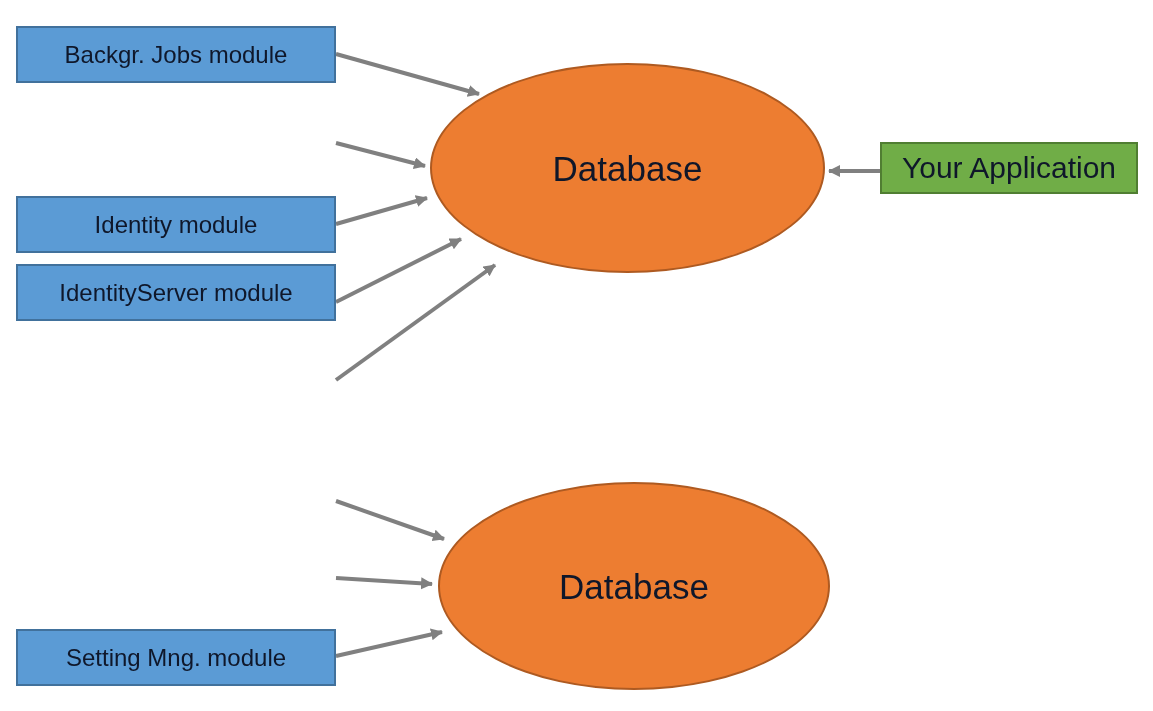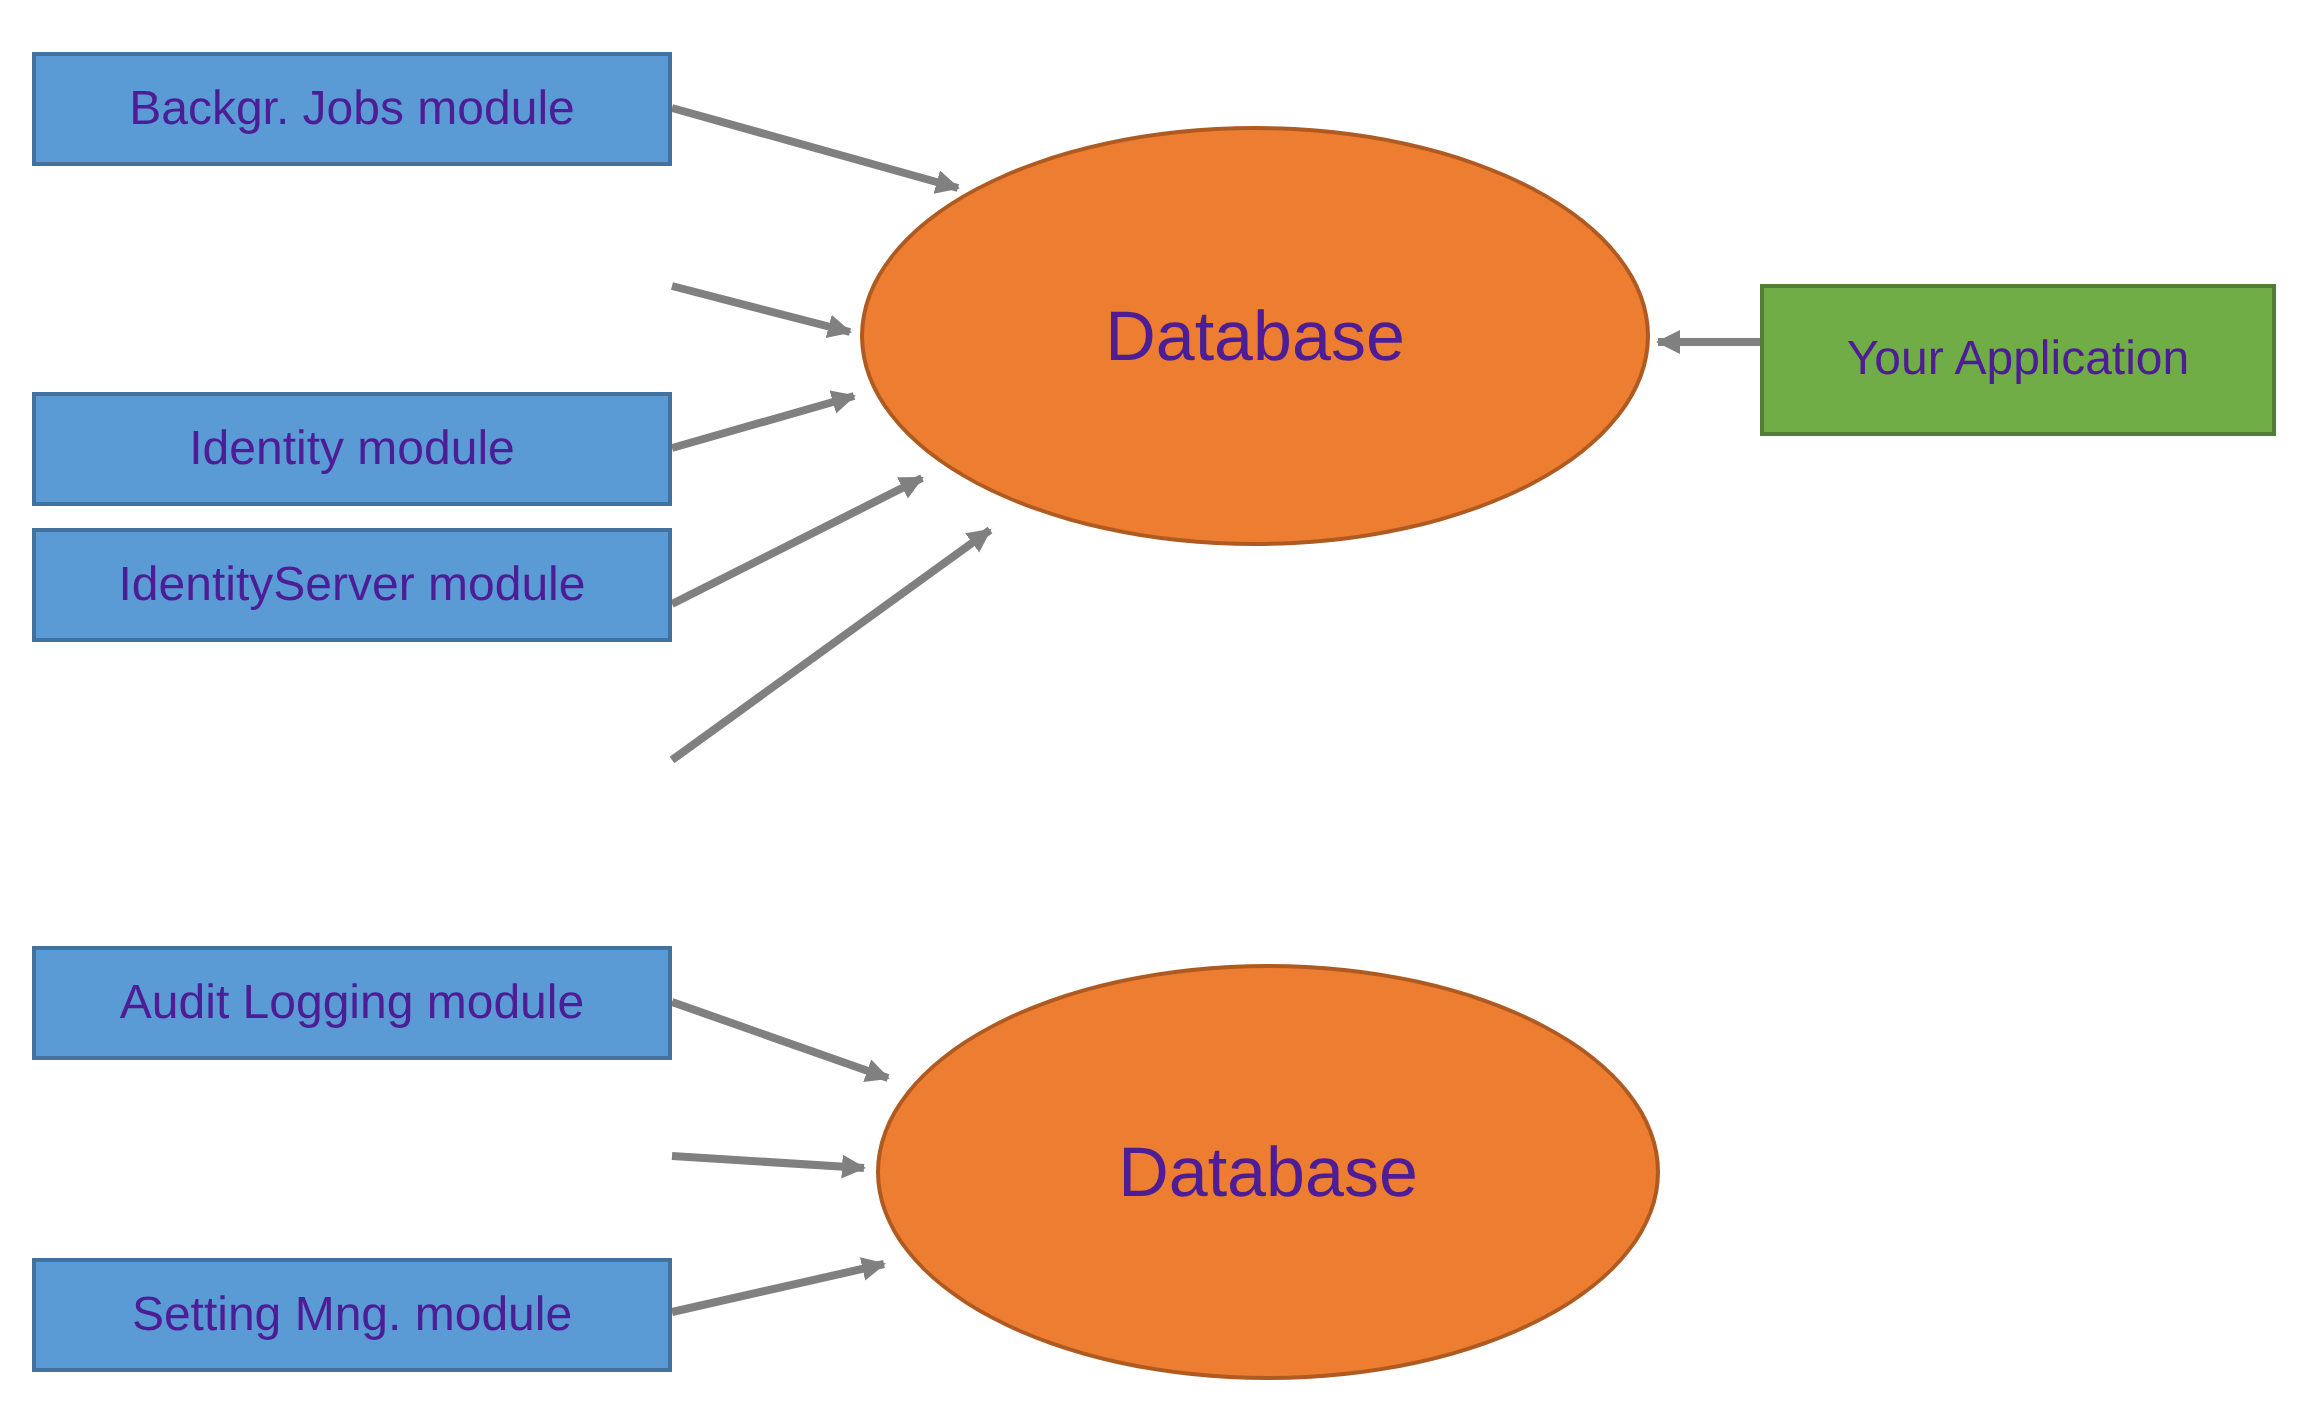--- a/index.html
+++ b/index.html
@@ -23,44 +23,44 @@
     height: 711px;
     z-index: 1;
   }
   .node {
     position: absolute;
     box-sizing: border-box;
     display: flex;
     align-items: center;
     justify-content: center;
     text-align: center;
-    color: #4c1d95;
+    color: #0f172a;
     z-index: 2;
   }
   .module {
     width: 320px;
     height: 57px;
     background: #5B9BD5;
     border: 2px solid #41719C;
     font-size: 24px;
   }
   .db-ellipse {
     background: #ED7D31;
     border: 2px solid #AE5A21;
     border-radius: 50%;
     flex-direction: column;
     font-size: 35px;
     line-height: 53px;
   }
   .app-box {
     width: 258px;
-    height: 76px;
+    height: 52px;
     background: #70AD47;
     border: 2px solid #507E32;
-    font-size: 24px;
+    font-size: 30px;
     text-align: right;
   }
 </style>
 </head>
 <body>
 
 <div class="canvas">
 
   <svg class="arrows" viewBox="0 0 1153 711" xmlns="http://www.w3.org/2000/svg">
     <defs>
@@ -84,23 +84,20 @@
   <div class="node module" style="left:16px; top:26px">
     <span>Backgr. Jobs module</span>
   </div>
   <div class="node module" style="left:16px; top:196px">
     <span>Identity module</span>
   </div>
   <div class="node module" style="left:16px; top:264px">
     <span>IdentityServer module</span>
   </div>
 
-  <div class="node module" style="left:16px; top:473px">
-    <span>Audit Logging module</span>
-  </div>
   <div class="node module" style="left:16px; top:629px">
     <span>Setting Mng. module</span>
   </div>
 
   <div class="node db-ellipse" style="left:430px; top:63px; width:395px; height:210px">
     <span>Database</span>
   </div>
   <div class="node db-ellipse" style="left:438px; top:482px; width:392px; height:208px">
     <span>Database</span>
   </div>

